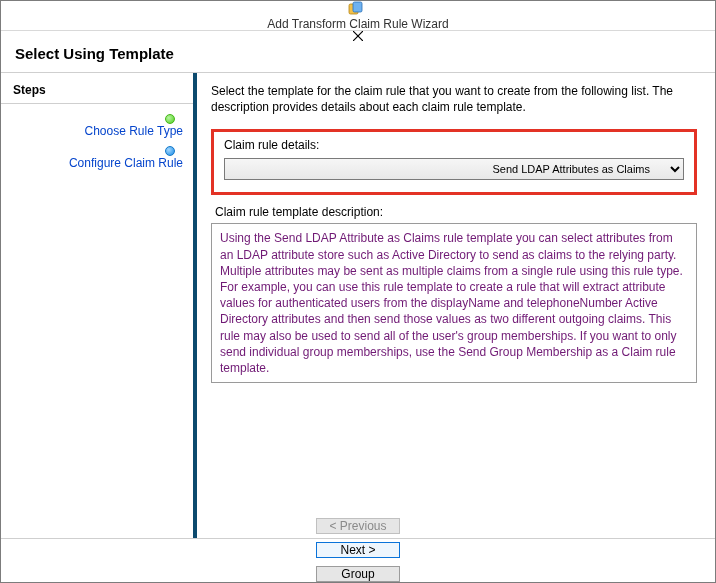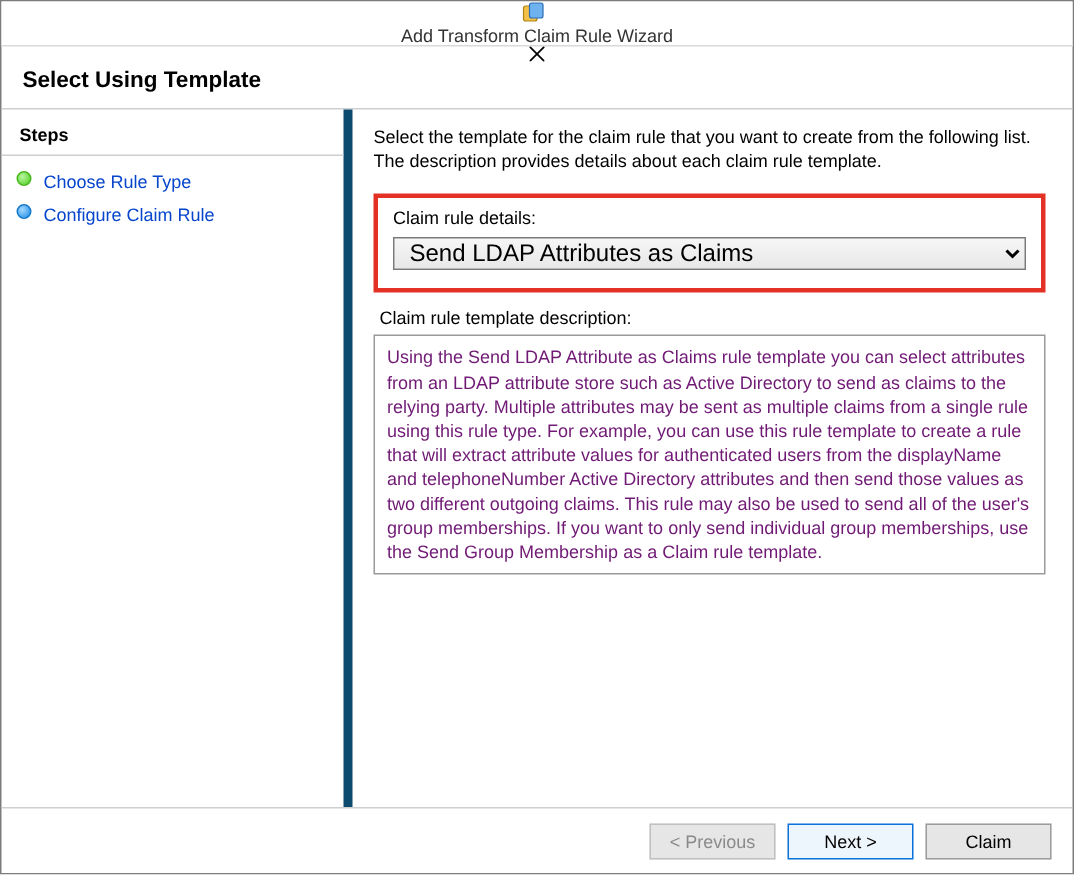--- a/index.html
+++ b/index.html
@@ -50,36 +50,37 @@
 .header h1 {
   font-size: 15px;
   font-weight: bold;
   color: #000;
 }
 .body {
   flex: 1;
   display: flex;
 }
 .sidebar {
-  width: 234px;
-  border-right: 6px solid #0c4a6e;
+  width: 196px;
+  border-right: 4px solid #0c4a6e;
   padding: 10px 0 0 0;
 }
 .sidebar .steps-hdr {
   font-size: 12px;
   font-weight: bold;
   color: #000;
   padding: 0 12px 6px 12px;
   border-bottom: 1px solid #cfcfcf;
 }
 .sidebar ul { list-style: none; padding: 6px 0; }
 .sidebar li {
-  display: flex; align-items: flex-start;
+  display: flex; align-items: flex-end;
   padding: 4px 10px;
   cursor: pointer;
+  flex-direction: column;
 }
 .sidebar li .bullet {
   width: 10px; height: 10px;
   border-radius: 50%;
   margin-right: 8px;
   flex-shrink: 0;
 }
 .sidebar li.done .bullet {
   background: radial-gradient(circle at 35% 35%, #b7f5a0, #4fce1f);
   border: 1px solid #45b618;
@@ -114,24 +115,25 @@
   margin-bottom: 6px;
   display: block;
 }
 .select-wrap {
   position: relative;
 }
 .select-wrap select {
   width: 100%;
   height: 22px;
   font-family: inherit;
-  font-size: 16px;
+  font-size: 11px;
   border: 1px solid #7a7a7a;
   background: linear-gradient(#f6f6f6, #e8e8e8);
-  padding: 0 6px;
+  padding: 0 17px;
+  text-align: right;
 }
 .desc-label {
   font-size: 12px;
   margin: 2px 0 4px 4px;
   display: block;
 }
 .desc-box {
   border: 1px solid #9a9a9a;
   background: #fff;
   padding: 6px 8px;
@@ -140,20 +142,21 @@
   color: #701a75;
 }
 .footer {
   height: 44px;
   border-top: 1px solid #cfcfcf;
   display: flex;
   justify-content: flex-end;
   align-items: center;
   padding: 0 14px;
   gap: 8px;
+  flex-direction: column;
 }
 .btn {
   min-width: 84px;
   height: 24px;
   font-family: inherit;
   font-size: 12px;
   border: 1px solid #9c9c9c;
   background: #e6e6e6;
   cursor: pointer;
   padding: 0 10px;
@@ -220,15 +223,15 @@
       </div>
 
       <label class="desc-label">Claim rule template description:</label>
       <div class="desc-box">Using the Send LDAP Attribute as Claims rule template you can select attributes from an LDAP attribute store such as Active Directory to send as claims to the relying party. Multiple attributes may be sent as multiple claims from a single rule using this rule type. For example, you can use this rule template to create a rule that will extract attribute values for authenticated users from the displayName and telephoneNumber Active Directory attributes and then send those values as two different outgoing claims. This rule may also be used to send all of the user's group memberships. If you want to only send individual group memberships, use the Send Group Membership as a Claim rule template.</div>
     </div>
   </div>
 
   <div class="footer">
     <button class="btn" disabled="">&lt; Previous</button>
     <button class="btn primary">Next &gt;</button>
-    <button class="btn">Claim</button>
+    <button class="btn">Group</button>
   </div>
 </div>
 
 </body></html>

